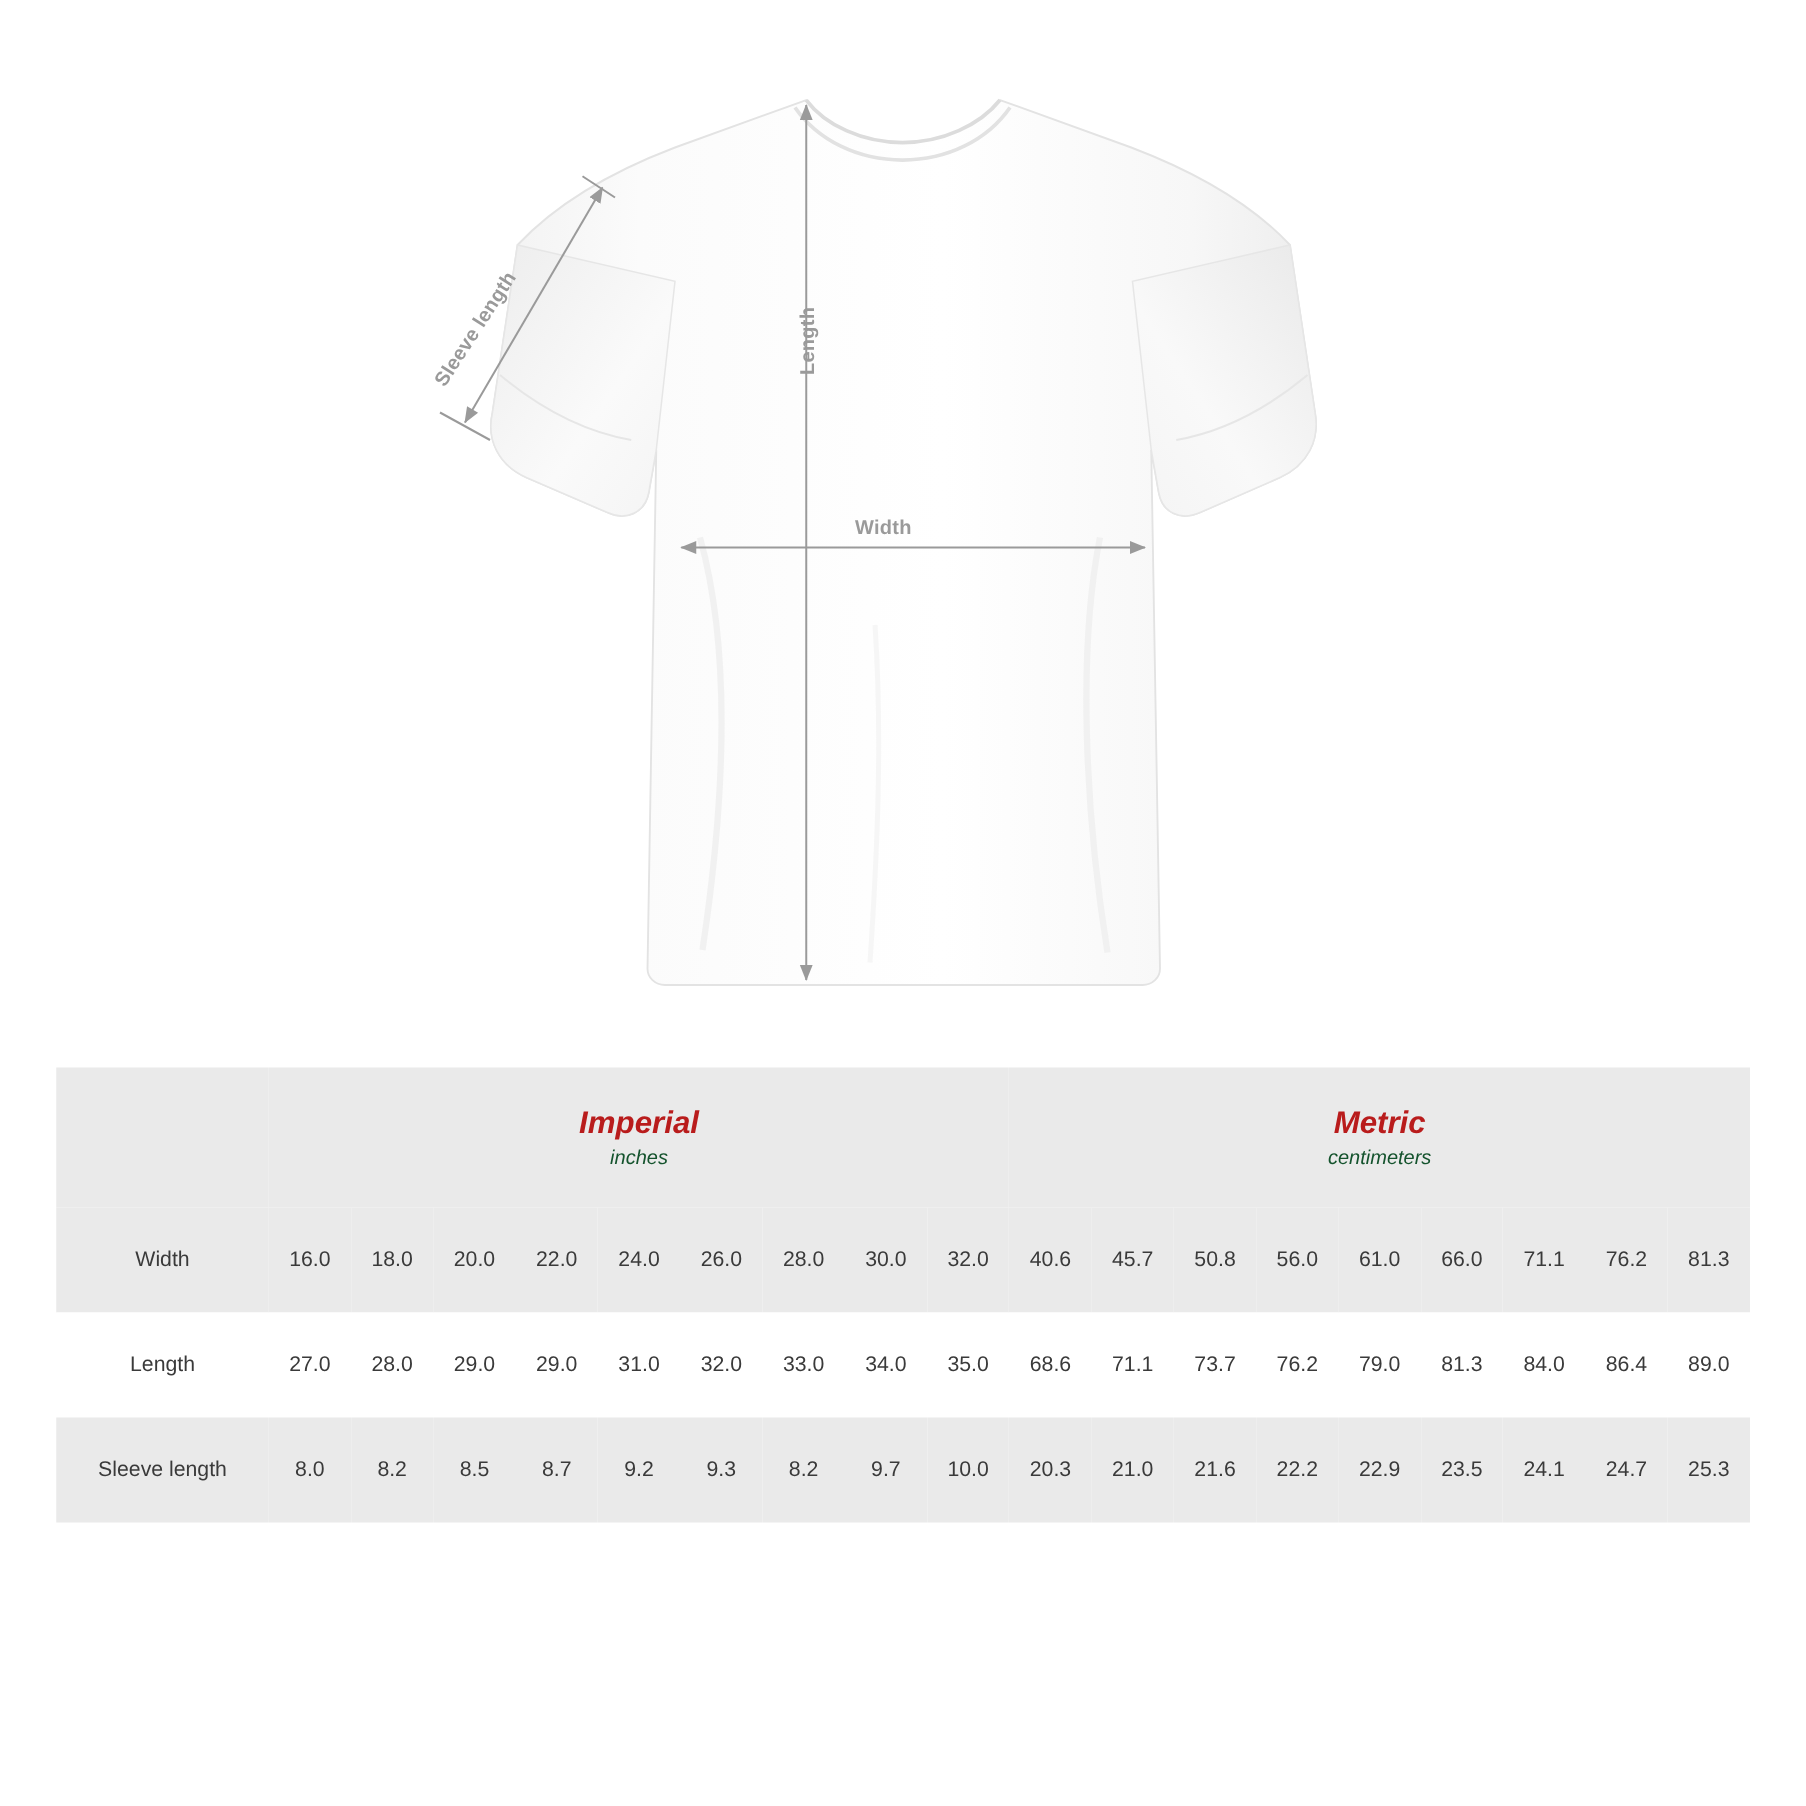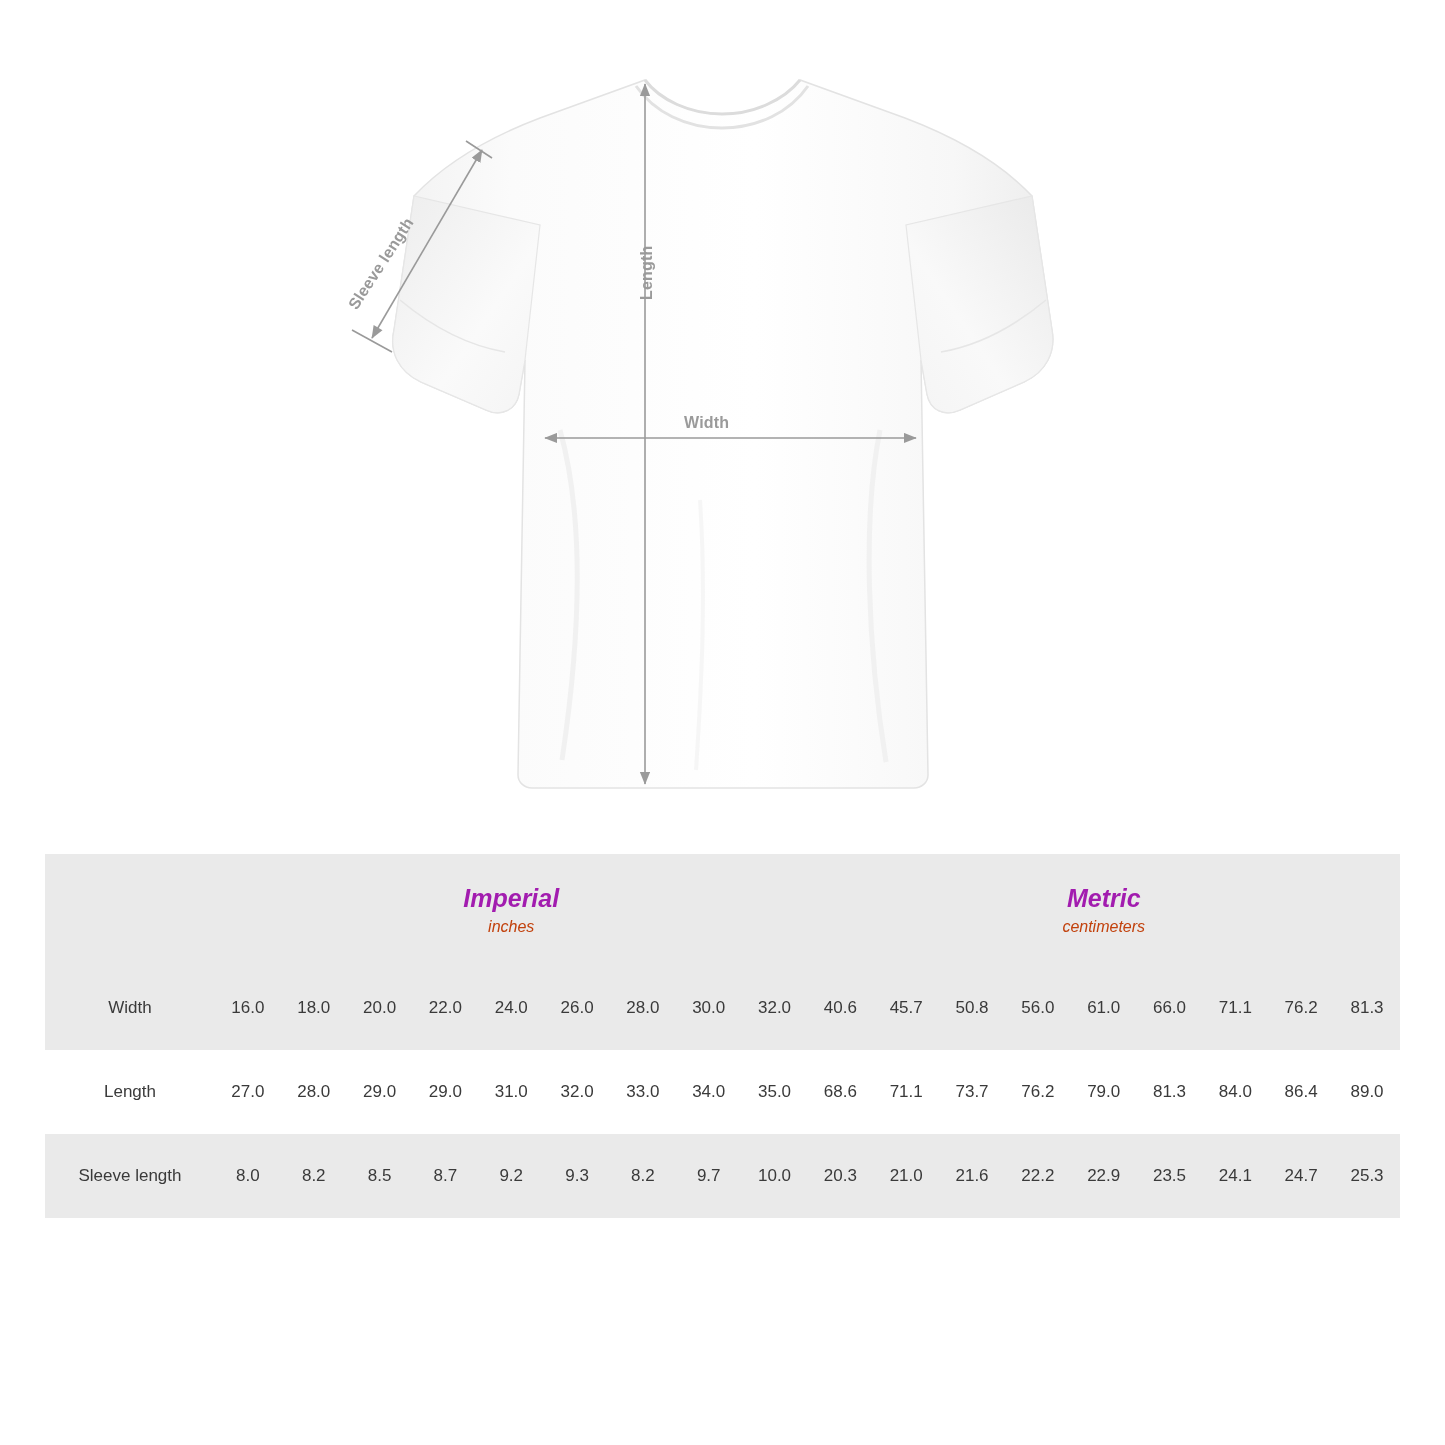--- a/index.html
+++ b/index.html
@@ -94,28 +94,28 @@
     border: none;
   }
   .unit-head td {
     height: 110px;
     background: #eaeaea;
   }
   .unit-name {
     font-size: 25px;
     font-style: italic;
     font-weight: bold;
-    color: #a21caf;
+    color: #b91c1c;
     line-height: 1.15;
     text-align: center;
   }
   .unit-sub {
     font-size: 16px;
     font-style: italic;
-    color: #c2410c;
+    color: #14532d;
     margin-top: 6px;
   }
   .head-row td {
     height: 82px;
     background: #ffffff;
     font-weight: bold;
     font-size: 18px;
     color: #2f2f2f;
   }
   .head-row td.rowhead {

